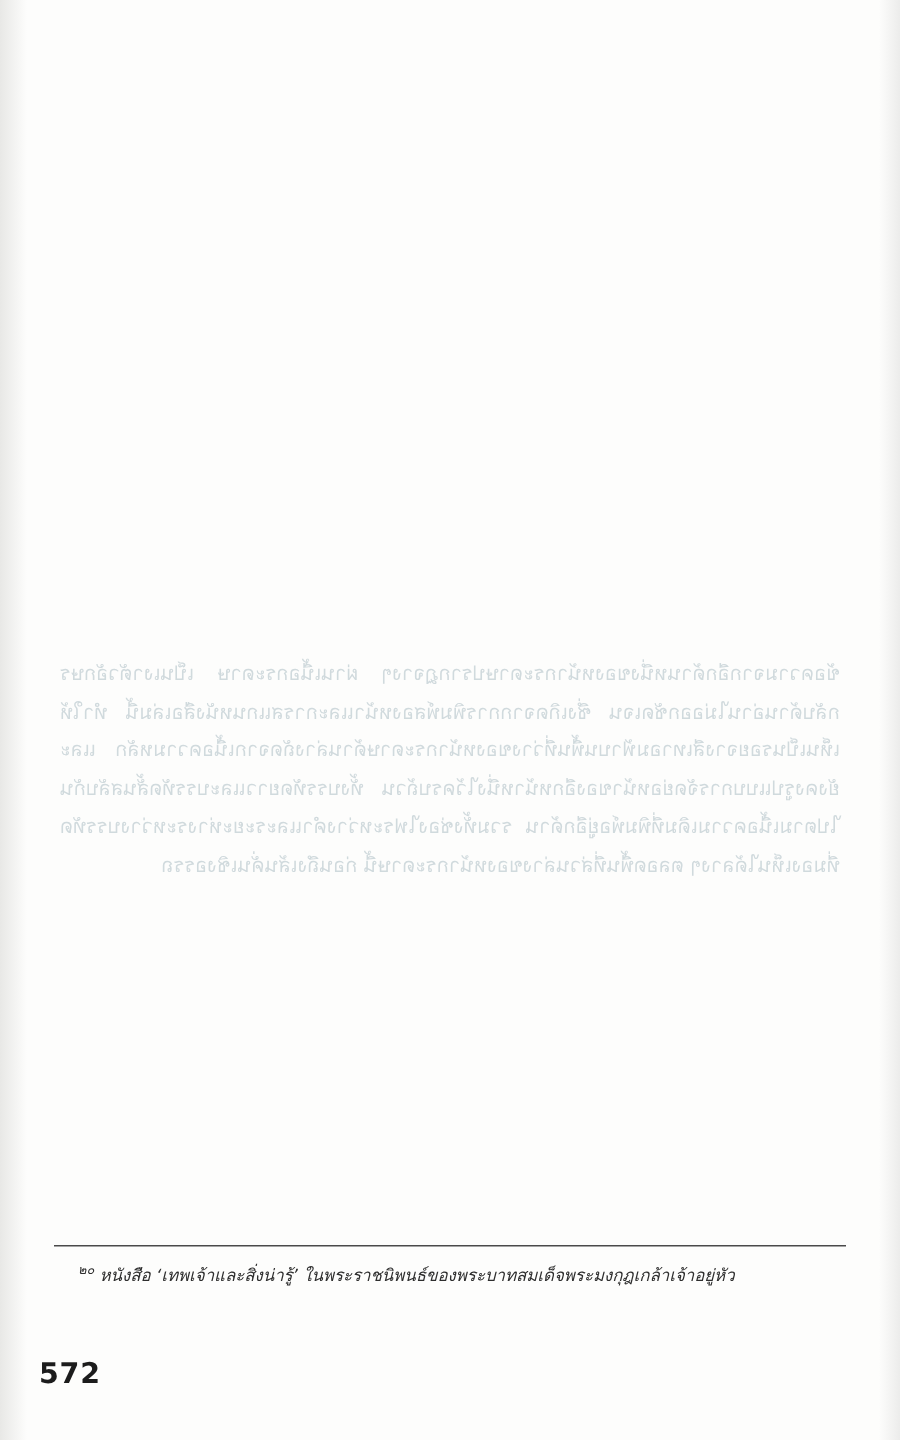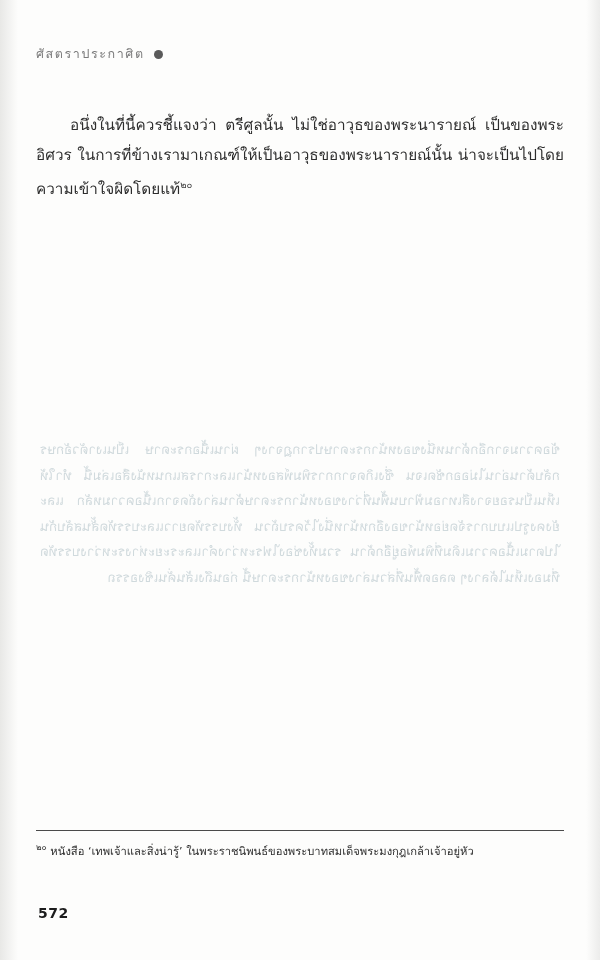--- a/index.html
+++ b/index.html
@@ -102,54 +102,50 @@
   .footnote-rule {
     position: absolute;
     left: 36px;
     top: 830px;
     width: 528px;
     height: 1px;
     background: #4a4a4a;
   }
   .footnote {
     position: absolute;
-    left: 36px;
+    left: 52px;
     top: 838px;
     width: 528px;
     color: #2e2e2e;
     font-size: 11.2px;
     line-height: 18px;
+    font-style: italic;
   }
   .footnote .fn-mark {
     font-size: 8.5px;
     vertical-align: super;
   }
 
   .page-number {
     position: absolute;
-    left: 38px;
+    left: 26px;
     top: 905px;
     color: #1c1c1c;
-    font-size: 14px;
+    font-size: 19px;
     font-weight: bold;
     letter-spacing: 0.5px;
   }
 </style>
 </head>
 <body>
 
 <div class="page">
 
-  <div class="header">
-    <span class="header-title">ศัสตราประกาศิต</span>
-    <span class="header-dot"></span>
-  </div>
 
   <div class="body-text">
-    <p class="para indent"><span>อนึ่งในที่นี้ควรชี้แจงว่า ตรีศูลนั้น ไม่ใช่อาวุธของพระนารายณ์ เป็นของพระอิศวร ในการที่ข้างเรามาเกณฑ์ให้เป็นอาวุธของพระนารายณ์นั้น น่าจะเป็นไปโดยความเข้าใจผิดโดยแท้</span><span class="sup">๒๐</span></p>
   </div>
 
   <div class="ghost">ข้อความจากอีกด้านหนึ่งของหน้ากระดาษปรากฏจางๆ ผ่านเนื้อกระดาษ เป็นเงาตัวอักษรกลับด้านอ่านไม่ออกชัดเจน ซึ่งเกิดจากการพิมพ์สองหน้าและการสแกนหนังสือเล่มนี้ ทำให้เห็นเป็นรอยจางสีเทาอมฟ้าบนพื้นที่ว่างของหน้ากระดาษด้านล่างถัดจากเนื้อความหลัก และยังคงรูปแบบการจัดย่อหน้าของอีกหน้าหนึ่งไว้ครบถ้วน ทั้งบรรทัดยาวและบรรทัดสั้นสลับกันไปตามเนื้อความเดิมที่พิมพ์อยู่อีกด้าน รวมทั้งช่องไฟระหว่างคำและระยะห่างระหว่างบรรทัดที่มองเห็นได้ลางๆ ตลอดพื้นที่ส่วนล่างของหน้ากระดาษนี้ ก่อนถึงเส้นคั่นเชิงอรรถ</div>
 
   <div class="footnote-rule"></div>
 
   <div class="footnote">
     <span class="fn-mark">๒๐</span>
     <span>หนังสือ ‘เทพเจ้าและสิ่งน่ารู้’ ในพระราชนิพนธ์ของพระบาทสมเด็จพระมงกุฎเกล้าเจ้าอยู่หัว</span>
   </div>

